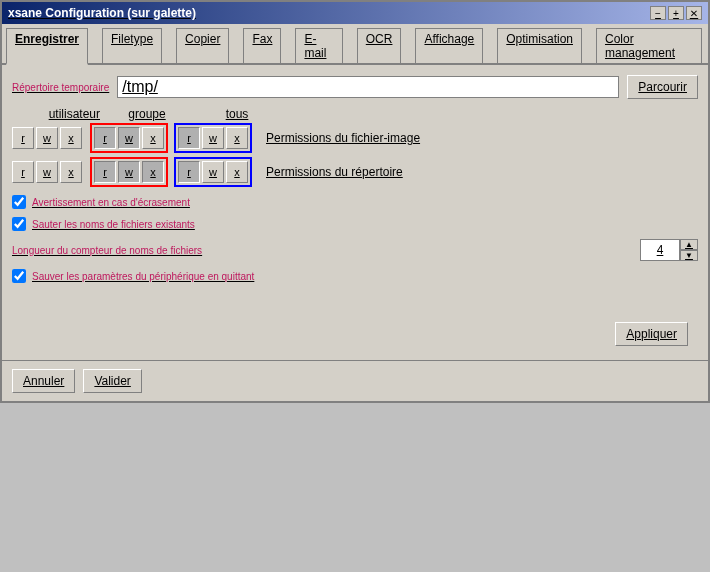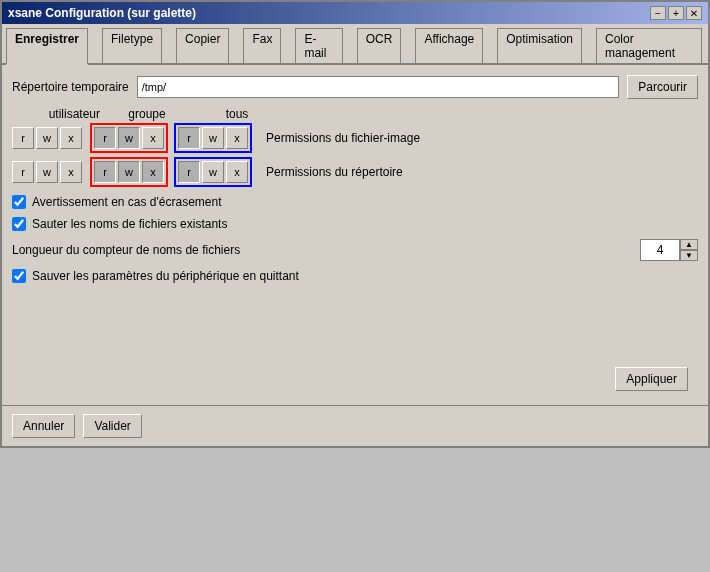--- a/index.html
+++ b/index.html
@@ -6,25 +6,26 @@
     body {
       font-family: sans-serif;
       font-size: 12px;
       background: #c0c0c0;
       width: 710px;
       height: 572px;
       overflow: hidden;
     }
     .window {
       width: 710px;
-      height: 448px;
+      height: 403px;
       background: #d4d0c8;
       border: 2px solid #808080;
       display: flex;
       flex-direction: column;
+      text-decoration: underline;
     }
     .title-bar {
       background: linear-gradient(to right, #0a246a, #a6b5e8);
       color: white;
       padding: 3px 6px;
       display: flex;
       align-items: center;
       justify-content: space-between;
       height: 22px;
       flex-shrink: 0;
@@ -81,30 +82,30 @@
       display: flex;
       flex-direction: column;
       gap: 8px;
     }
     .row {
       display: flex;
       align-items: center;
       gap: 8px;
     }
     .label {
-      font-size: 12px;
-      color: #000000;
+      font-size: 10px;
+      color: #be185d;
     }
     .text-input {
       flex: 1;
       height: 22px;
       border: 1px solid #808080;
       background: white;
       padding: 2px 4px;
-      font-size: 11px;
+      font-size: 16px;
     }
     .btn {
       padding: 3px 10px;
       background: #d4d0c8;
       border: 1px solid #808080;
       border-top-color: #fff;
       border-left-color: #fff;
       cursor: pointer;
       font-size: 12px;
       height: 24px;

